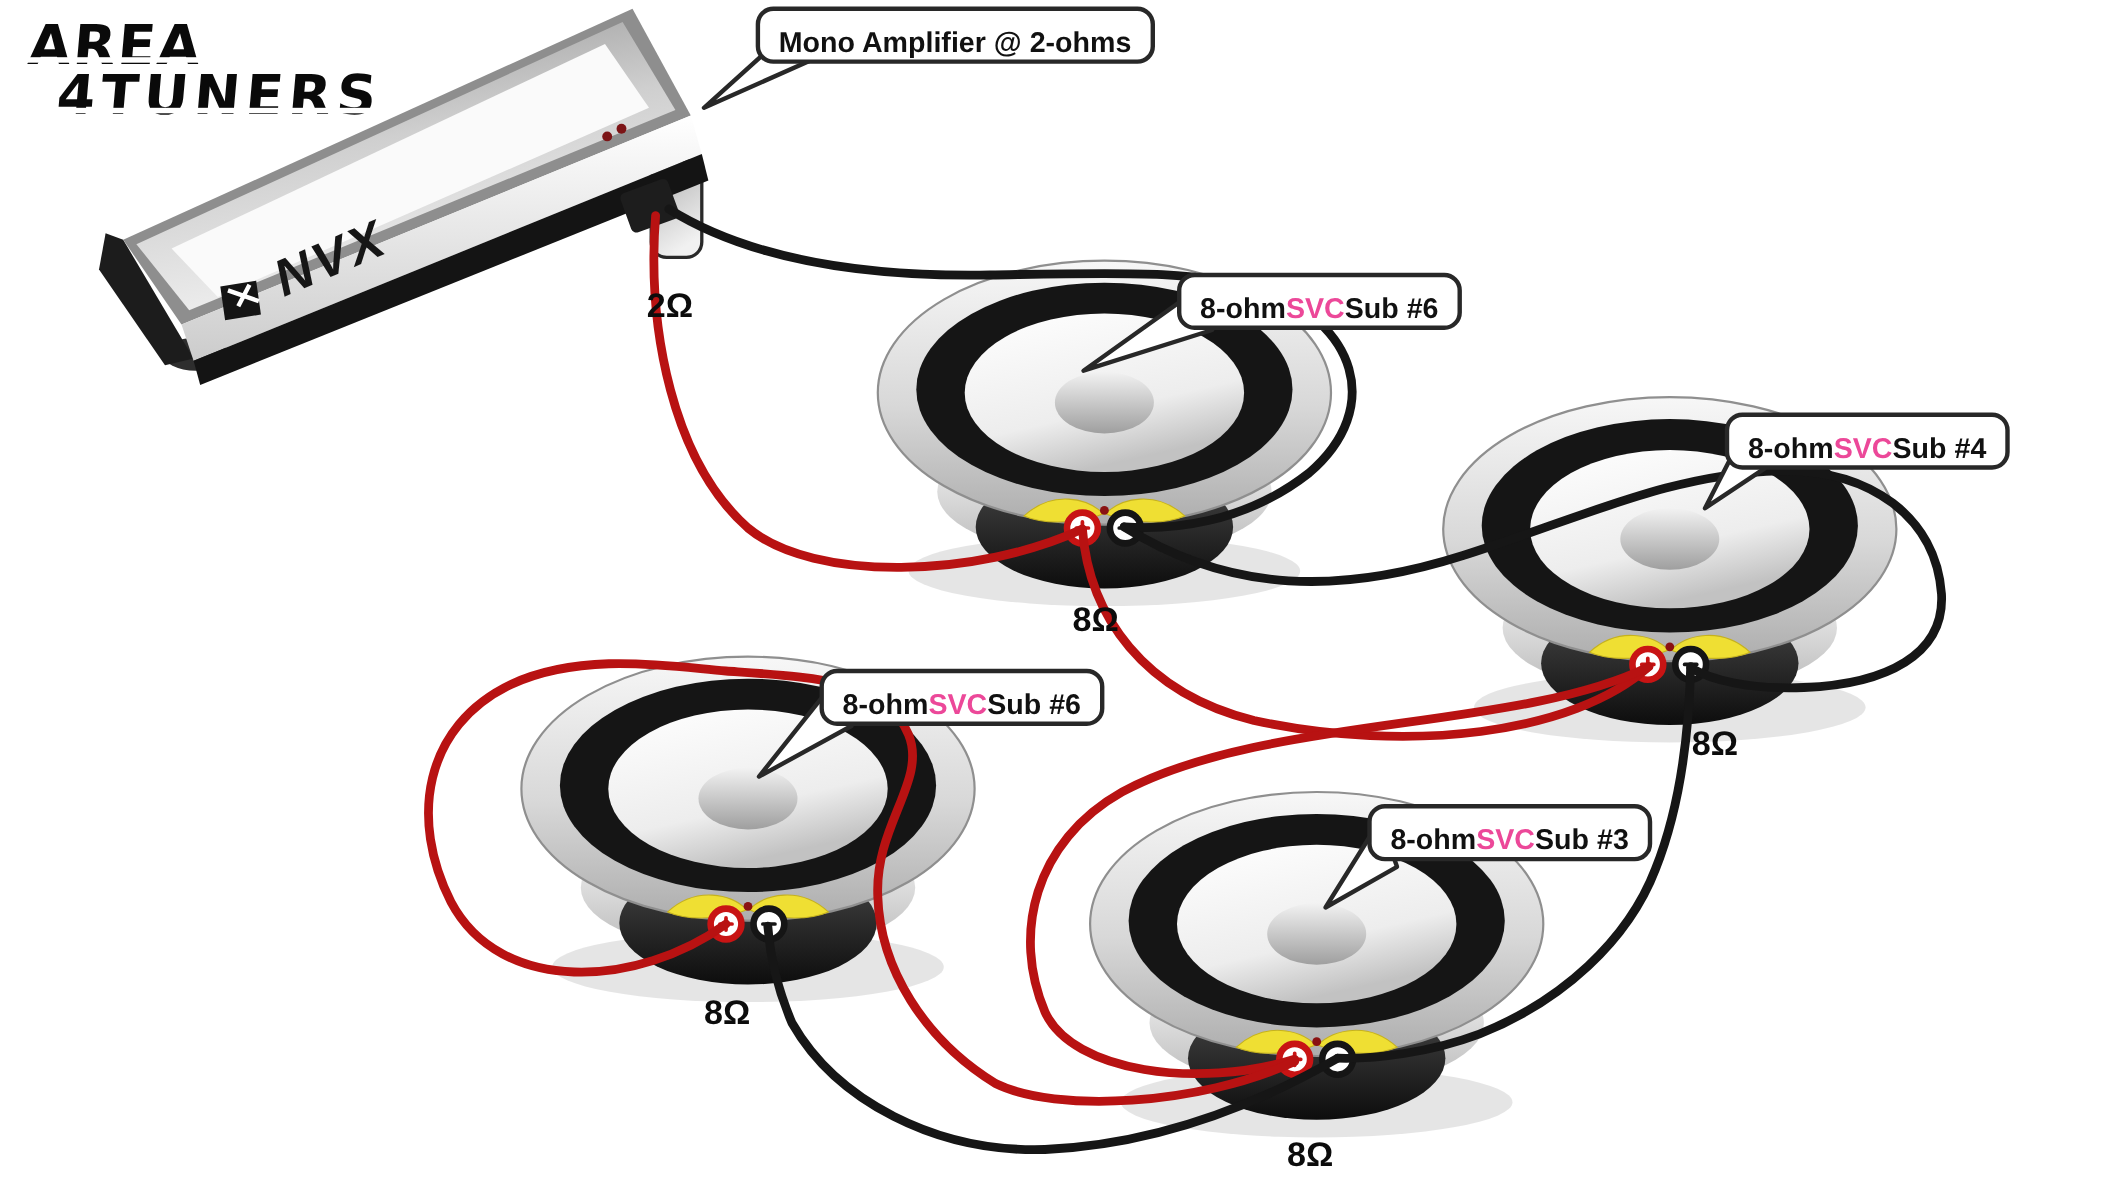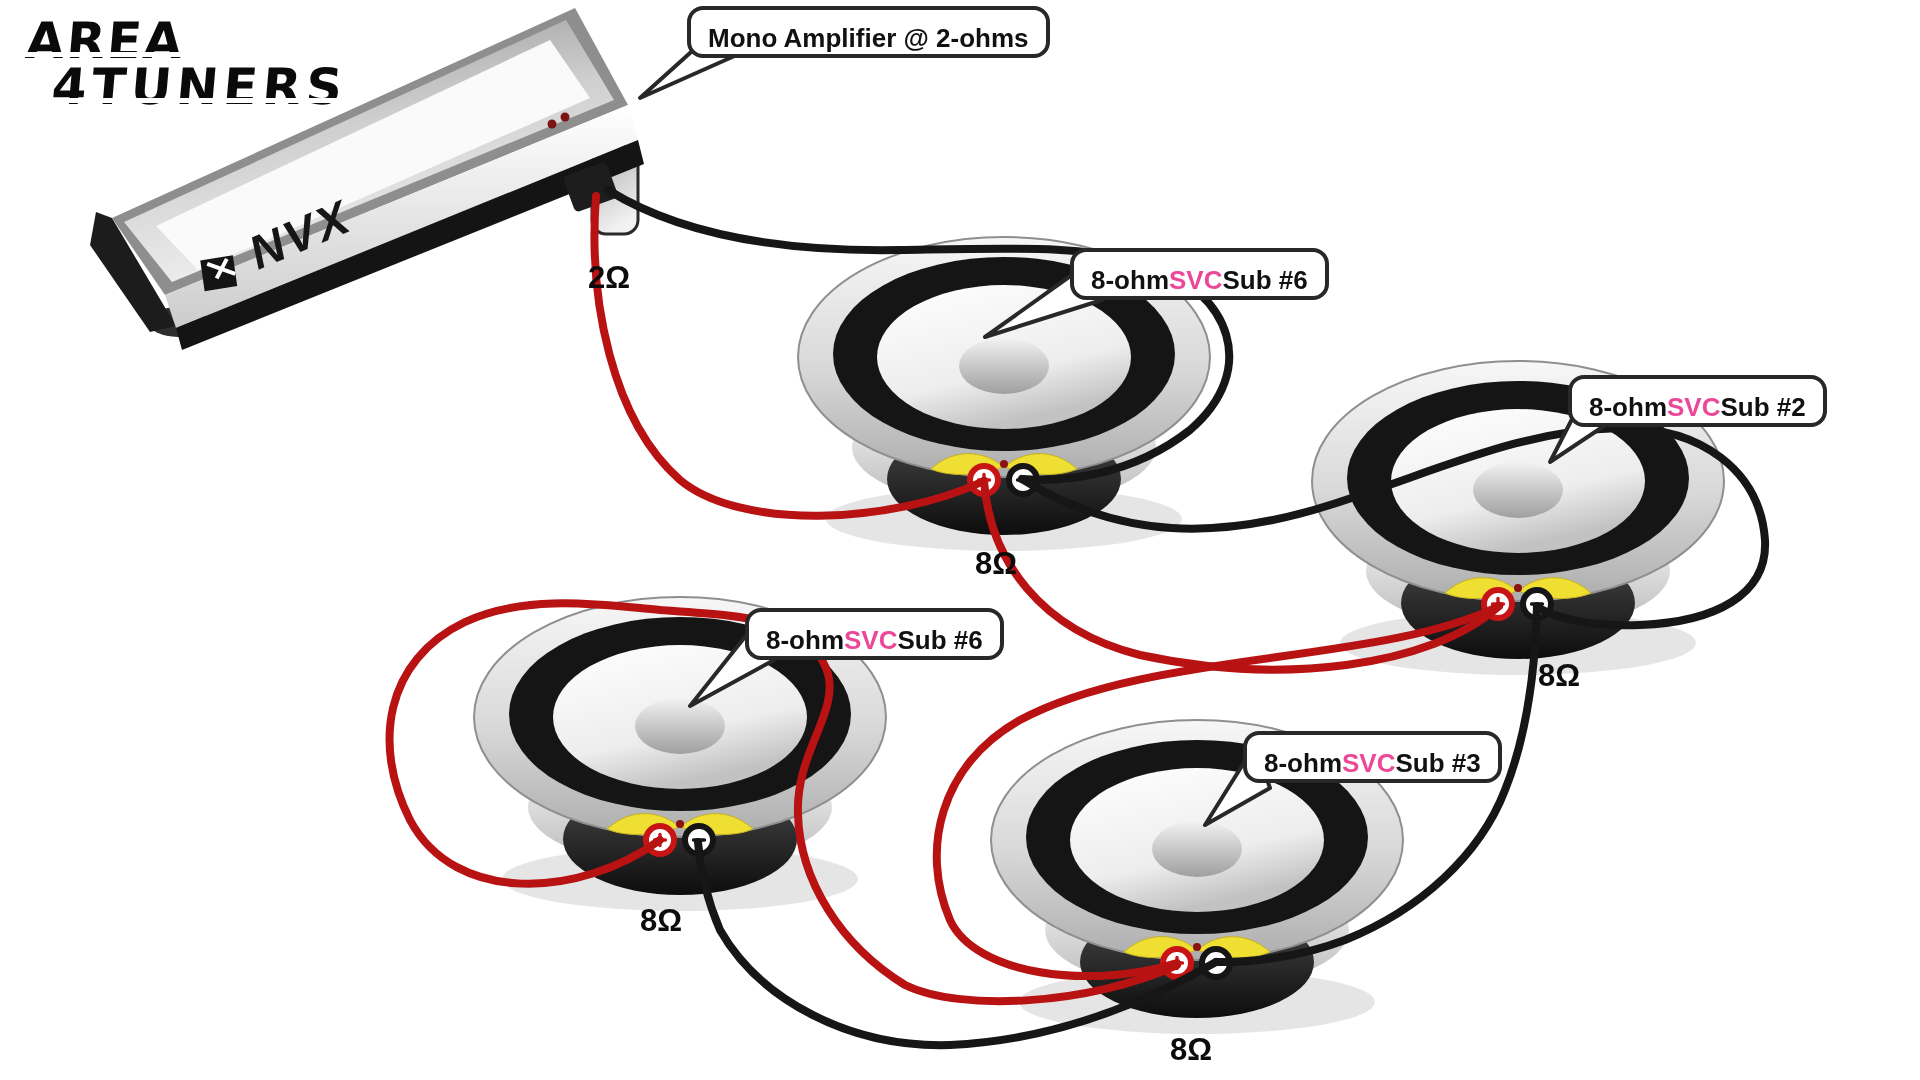--- a/index.html
+++ b/index.html
@@ -144,21 +144,21 @@
 
   <div class="callout" style="left:1070px;top:248px;">
     <span>8-ohm </span>
     <span class="svc">SVC</span>
     <span> Sub #6</span>
   </div>
 
   <div class="callout" style="left:1568px;top:375px;">
     <span>8-ohm </span>
     <span class="svc">SVC</span>
-    <span> Sub #2</span>
+    <span> Sub #4</span>
   </div>
 
   <div class="callout" style="left:1243px;top:731px;">
     <span>8-ohm </span>
     <span class="svc">SVC</span>
     <span> Sub #3</span>
   </div>
 
   <div class="callout" style="left:745px;top:608px;">
     <span>8-ohm </span>

